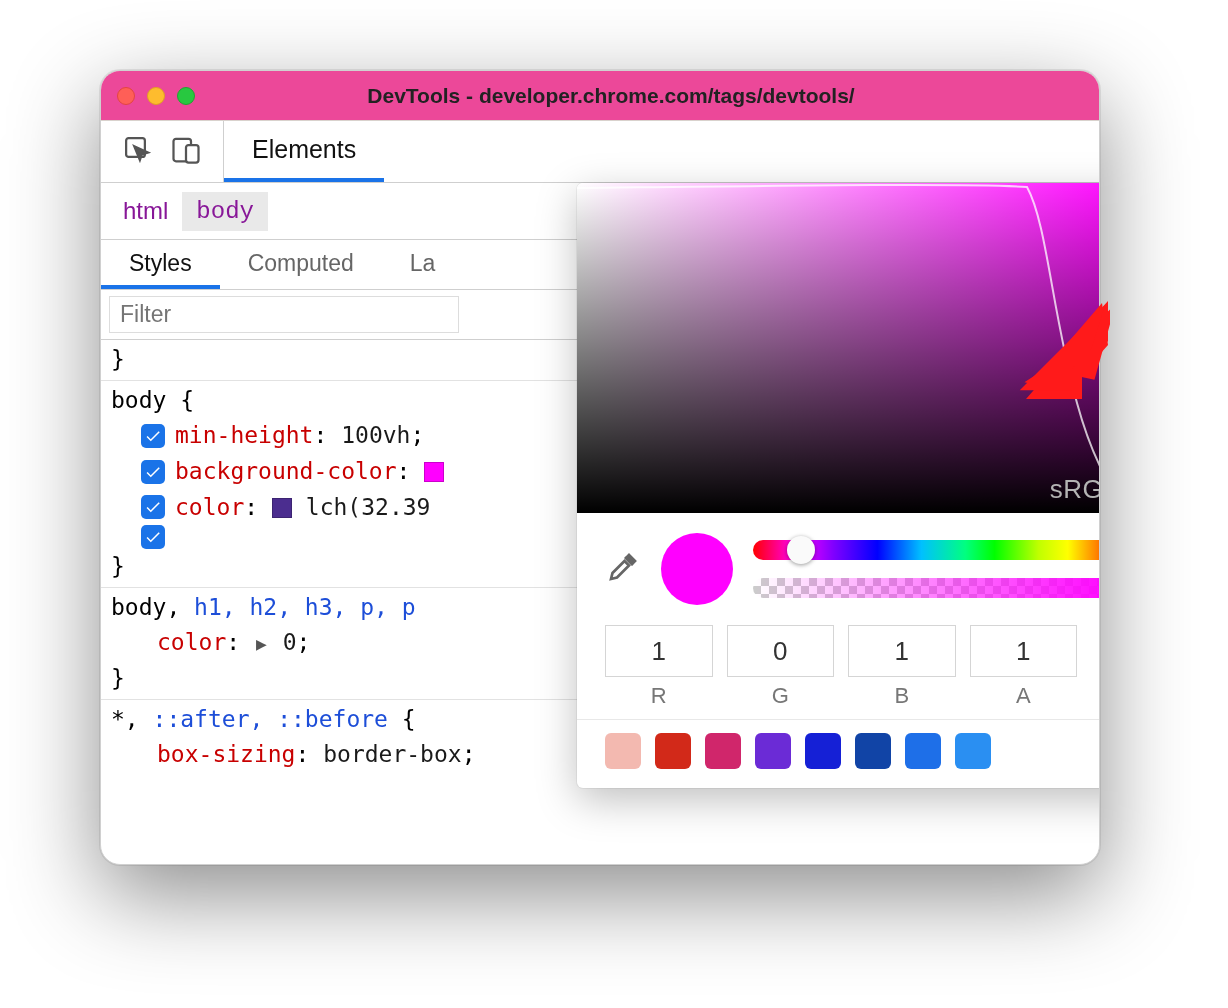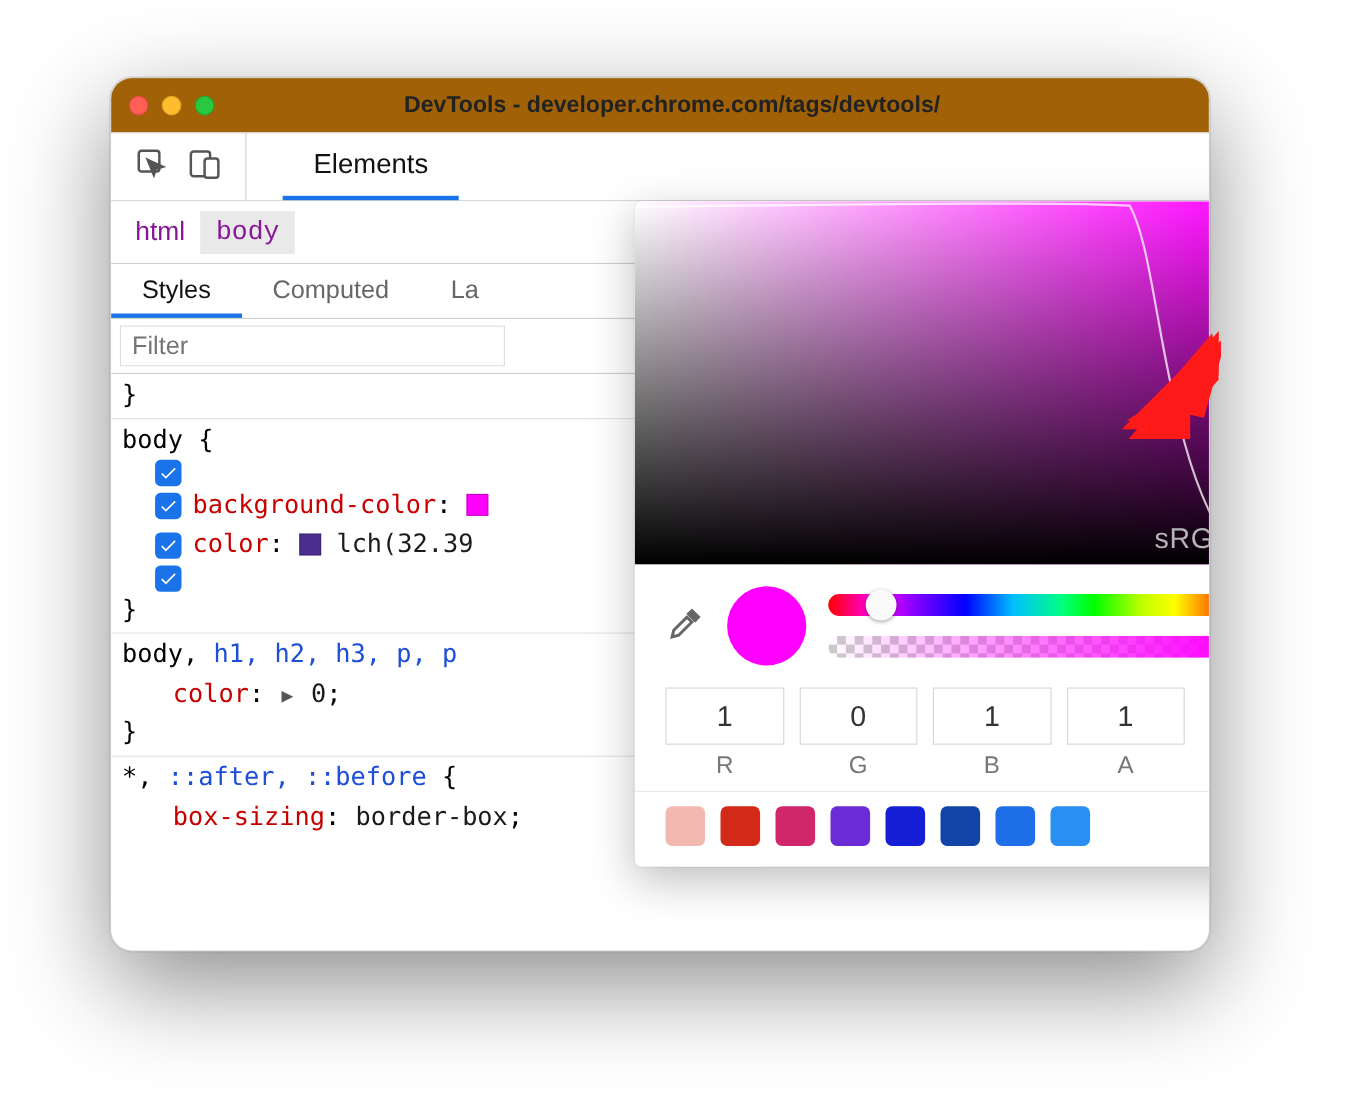--- a/index.html
+++ b/index.html
@@ -20,21 +20,21 @@
     border-radius: 20px;
     background: #fff;
     box-shadow: 0 30px 90px rgba(0,0,0,0.45), 0 0 0 1px rgba(0,0,0,0.08);
     overflow: hidden;
     border: 1px solid #d0d0d0;
   }
 
   
   .titlebar {
     height: 50px;
-    background: #a16207;
+    background: #ec4899;
     display: flex;
     align-items: center;
     padding: 0 16px;
     border-bottom: 1px solid #d9d2cd;
     gap: 4px;
   }
   .traffic {
     display: flex; gap: 12px; align-items: center;
   }
   .tl-dot { width: 18px; height: 18px; border-radius: 50%; }
@@ -49,21 +49,20 @@
     color: #222;
     margin-left: -60px;
   }
 
   
   .toolbar {
     height: 62px;
     display: flex;
     align-items: stretch;
     border-bottom: 1px solid #cfcfcf;
-    gap: 33px;
   }
   .tb-icons {
     display: flex; align-items: center; gap: 18px; padding: 0 22px;
     border-right: 1px solid #cfcfcf;
   }
   .tb-icons svg { width: 30px; height: 30px; }
   .tb-tabs { display: flex; align-items: stretch; }
   .tb-tab {
     display: flex; align-items: center; padding: 0 28px;
     font-size: 25px; color: #333;
@@ -290,20 +289,21 @@
 
     <div class="rule-block">
       <div class="sel-line">body {</div>
 
       <div class="decl-line">
         <span class="check">
           <svg viewBox="0 0 24 24">
               <path fill="#fff" d="M9 16.2 4.8 12l-1.4 1.4L9 19 21 7l-1.4-1.4z"></path>
             </svg>
         </span>
+        <span><span class="prop">min-height</span><span class="punct">: </span><span class="val">100vh</span><span class="punct">;</span></span>
       </div>
 
       <div class="decl-line">
         <span class="check">
           <svg viewBox="0 0 24 24">
               <path fill="#fff" d="M9 16.2 4.8 12l-1.4 1.4L9 19 21 7l-1.4-1.4z"></path>
             </svg>
         </span>
         <span><span class="prop">background-color</span><span class="punct">: </span>
           <span class="swatch sw-magenta"></span>

